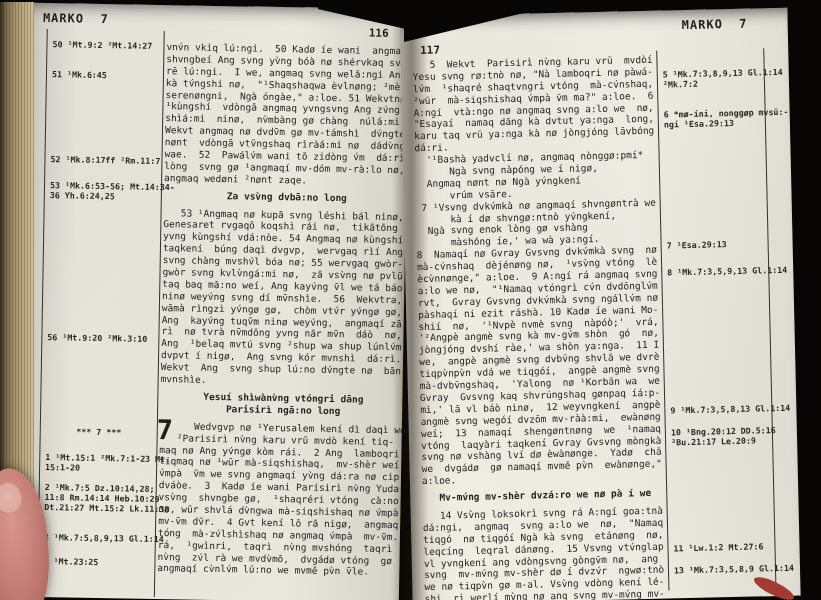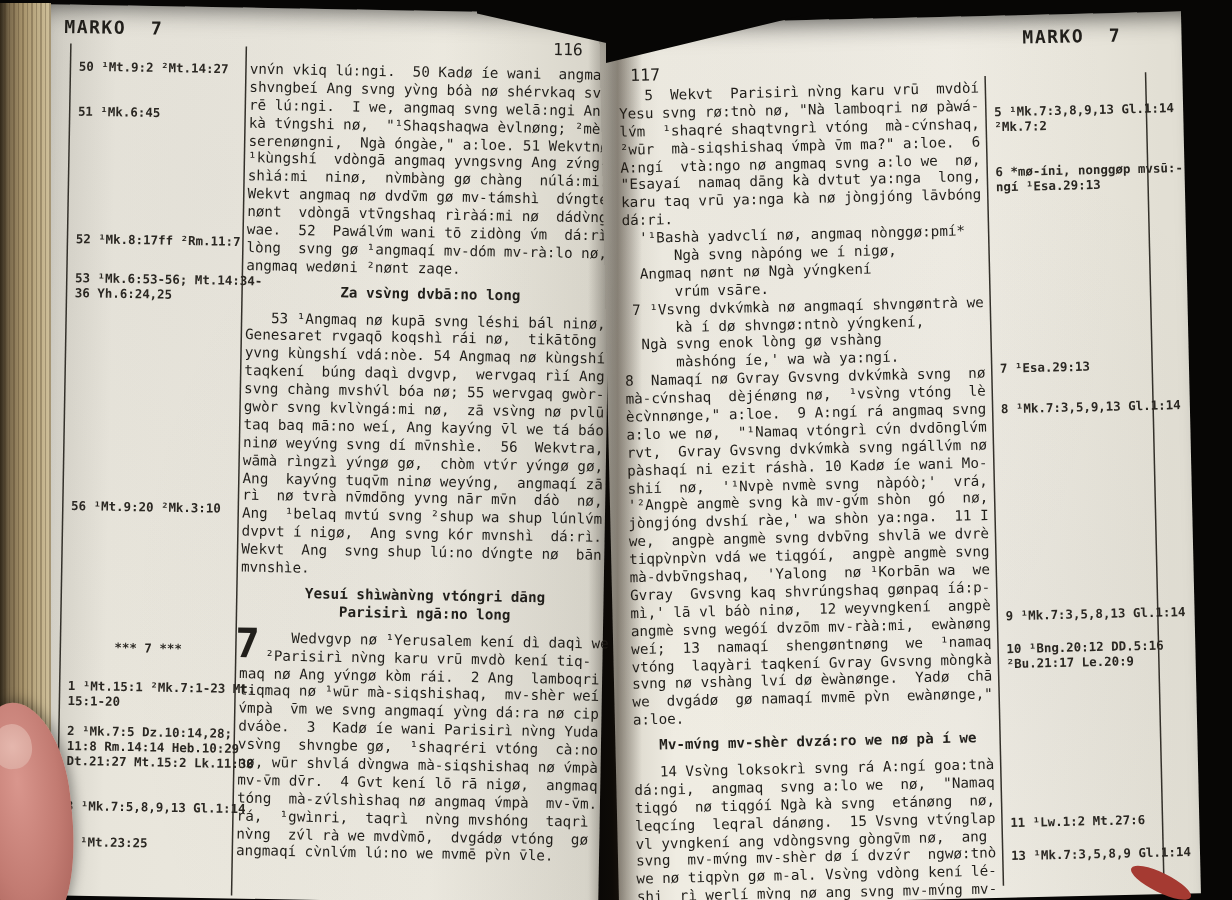--- a/index.html
+++ b/index.html
@@ -18,21 +18,21 @@
     background:linear-gradient(90deg,#cfccc2,#e8e5db 12%,#edeae0 70%,#d8d5ca 97%);
     box-shadow:inset 0 12px 18px -12px rgba(0,0,0,.7);}
   .page.right{left:406px;top:12px;width:388px;height:588px;transform:rotate(-1.3deg);
     background:linear-gradient(90deg,#d6d2c6,#efece2 10%,#f1eee5 60%,#e2dfd4 96%);
     box-shadow:inset 0 14px 16px -12px rgba(0,0,0,.65);}
   .page::before{content:"";position:absolute;inset:0;pointer-events:none;
     background:radial-gradient(ellipse at 30% 20%,rgba(120,120,130,.05),transparent 60%),
                radial-gradient(ellipse at 70% 70%,rgba(110,110,120,.05),transparent 55%);}
 
   .ptitle{position:absolute;font-weight:bold;font-size:12px;letter-spacing:1px;white-space:pre;}
-  .pnum{position:absolute;font-weight:normal;font-size:11px;}
+  .pnum{position:absolute;font-weight:bold;font-size:11px;}
   .page.left  .ptitle{left:10px;top:8px;}
   .page.left  .pnum{left:336px;top:18px;}
   .page.right .pnum{left:20px;top:28px;}
   .page.right .ptitle{left:282px;top:8px;}
 
   .bodycol{position:absolute;font-size:9.5px;line-height:11.9px;}
   .page.left  .bodycol{left:134px;top:36px;width:246px;}
   .page.right .bodycol{left:12px;top:43px;width:246px;}
   .tl{white-space:pre;height:11.9px;}
   .blk.heading{text-align:center;font-weight:bold;margin:5px 0 6px;}

